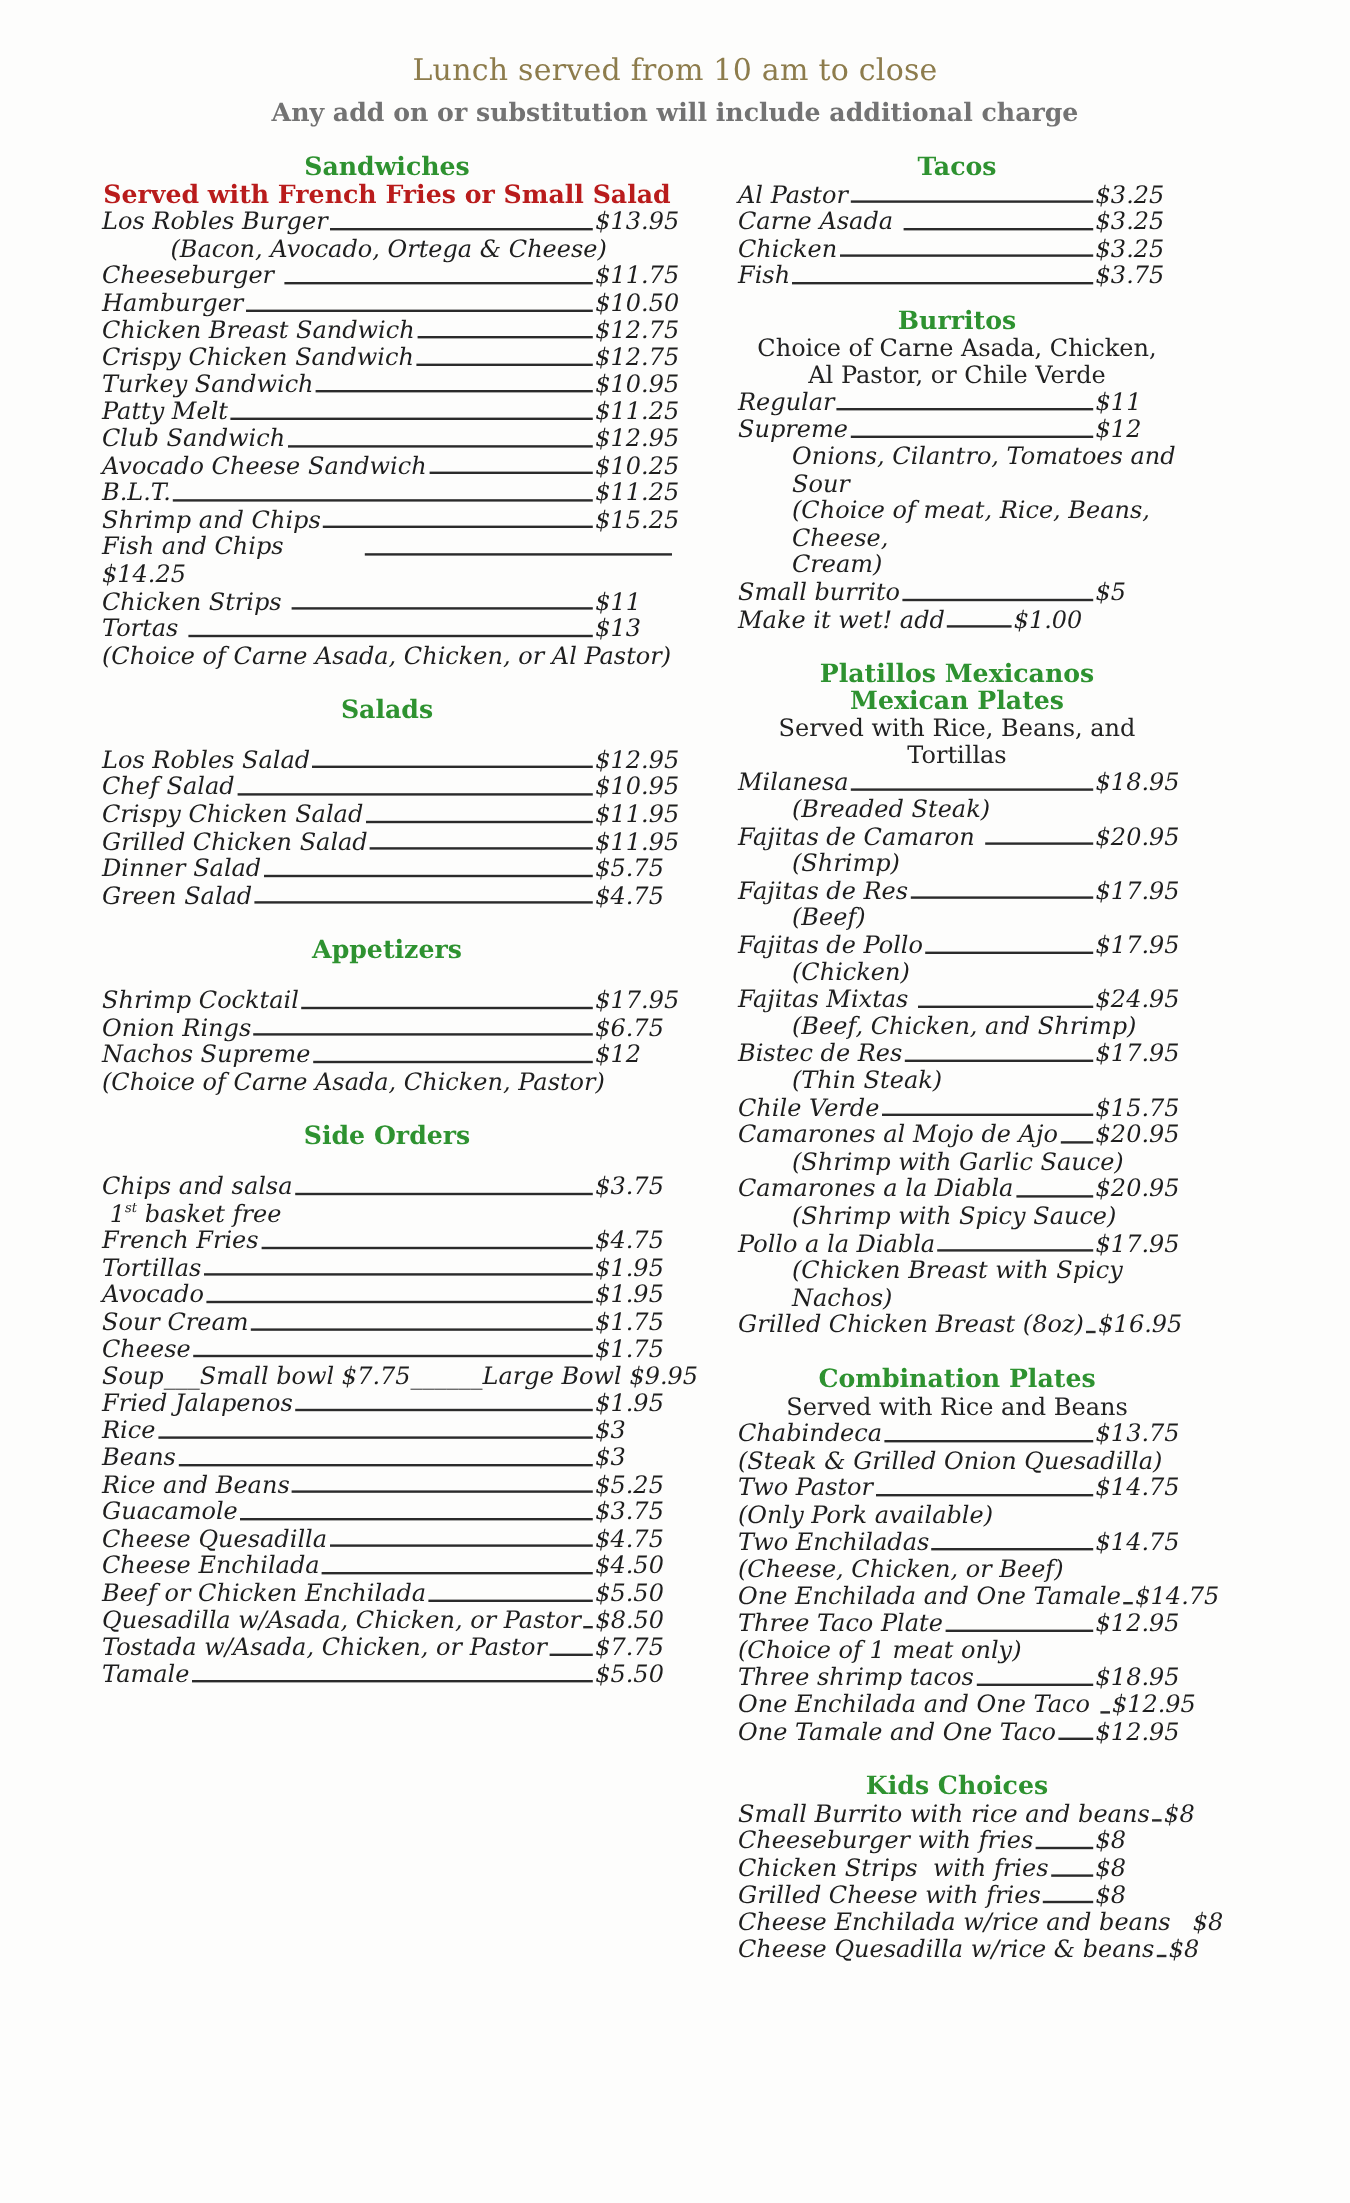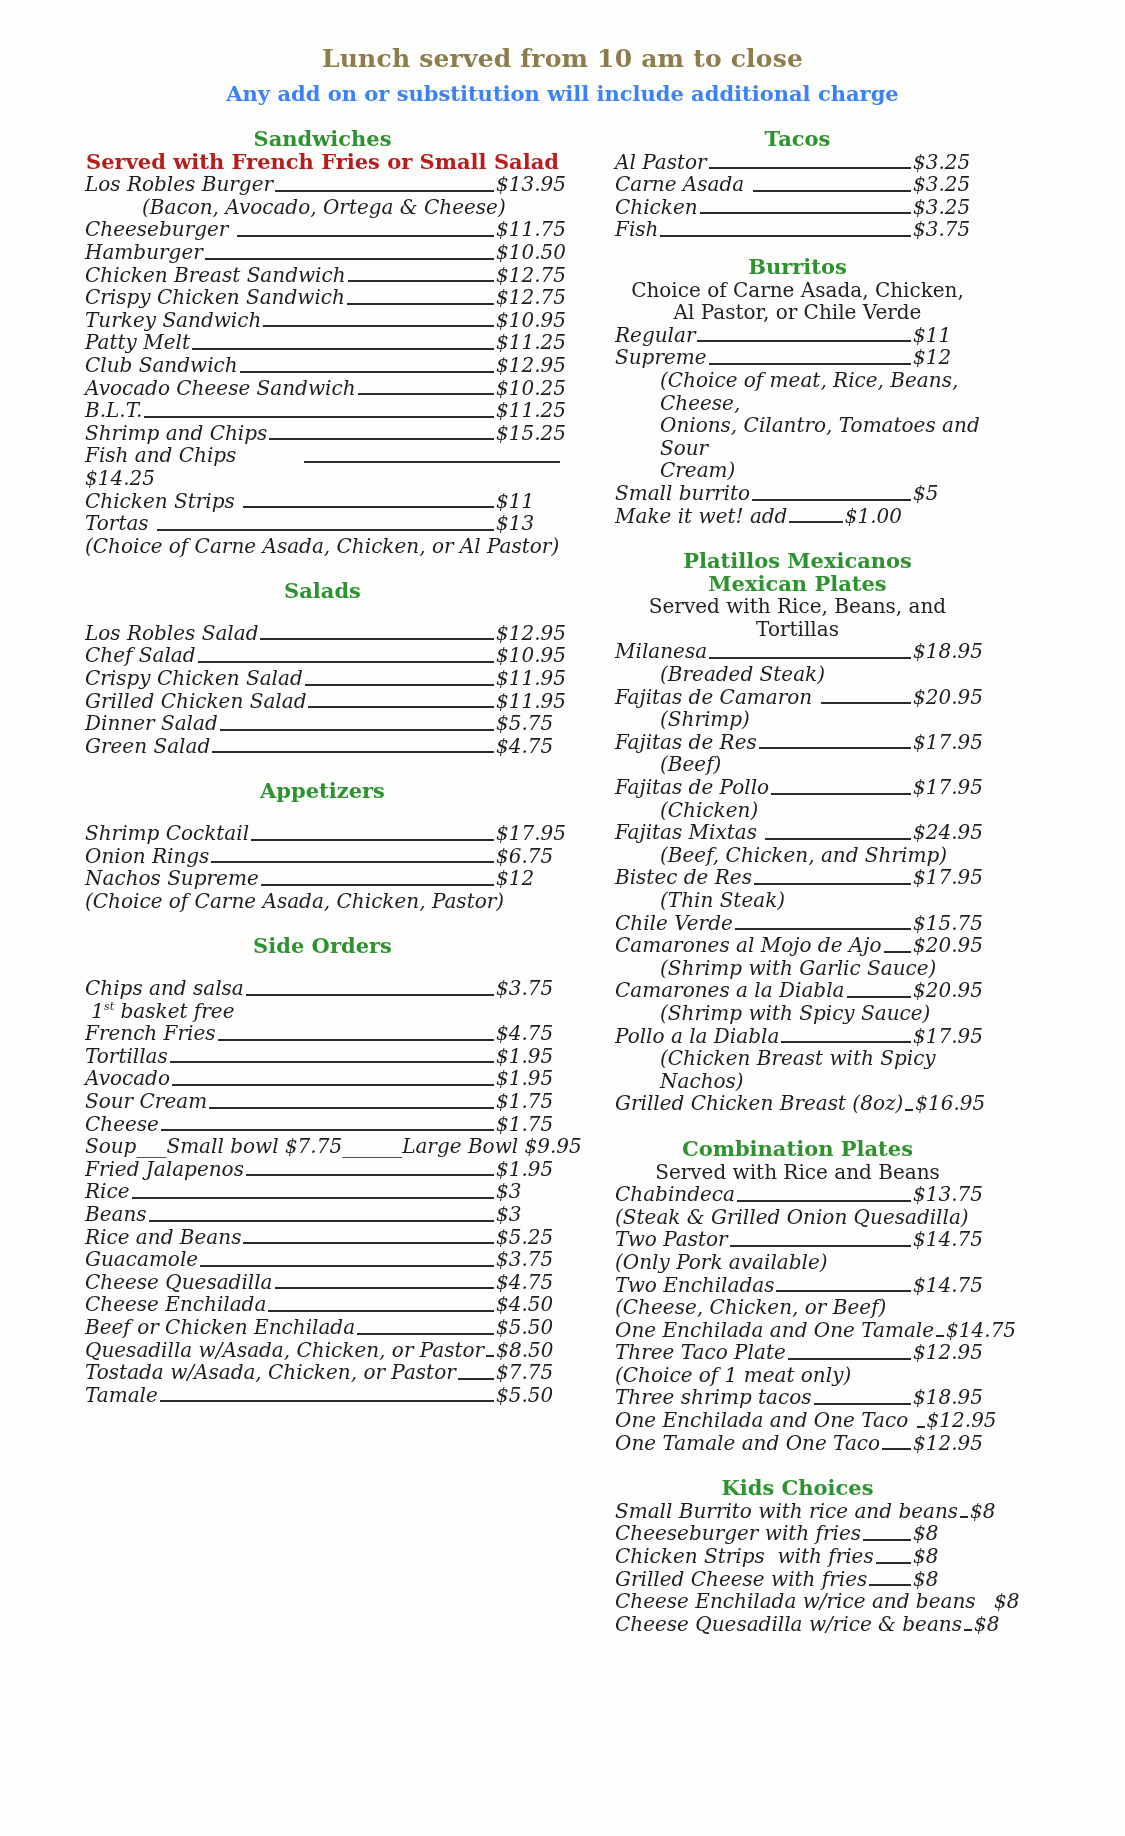--- a/index.html
+++ b/index.html
@@ -4,25 +4,25 @@
 <style>
   html,body{margin:0;padding:0;}
   body{
     width:1125px;height:1836px;overflow:hidden;
     background:#fdfdfc;
     font-family:"DejaVu Serif","Liberation Serif",serif;
     color:#1e1e1e;
   }
   .page{padding-top:44px;}
   .main-title{
-    text-align:center;font-size:25px;font-weight:bold;
+    text-align:center;font-size:25px;font-weight:normal;
     color:#8d7c4c;margin:0 0 8px 0;letter-spacing:.2px;
   }
   .sub-title{
-    text-align:center;font-size:21px;font-weight:bold;color:#3b82f6;
+    text-align:center;font-size:21px;font-weight:bold;color:#737373;
   }
   .columns{
     display:flex;align-items:flex-start;
     padding-left:85px;margin-top:22px;gap:55px;
   }
   .col{flex:none;}
   .col-left{width:475px;}
   .col-right{width:365px;}
   .section{margin-top:0;}
   .section + .section{margin-top:23px;}
@@ -154,22 +154,22 @@
           <div class="row"><span class="iname">Fish</span><span class="leader"></span><span class="price">$3.75</span></div>
         </div>
         <div class="section flush">
           <div class="sec-head">
             <div class="sec-title">Burritos</div>
             <div class="intro-line">Choice of Carne Asada, Chicken,</div>
             <div class="intro-line">Al Pastor, or Chile Verde</div>
           </div>
           <div class="row"><span class="iname">Regular</span><span class="leader"></span><span class="price">$11</span></div>
           <div class="row"><span class="iname">Supreme</span><span class="leader"></span><span class="price">$12</span></div>
+          <div class="note indent">Onions, Cilantro, Tomatoes and Sour</div>
           <div class="note indent">(Choice of meat, Rice, Beans, Cheese,</div>
-          <div class="note indent">Onions, Cilantro, Tomatoes and Sour</div>
           <div class="note indent">Cream)</div>
           <div class="row"><span class="iname">Small burrito</span><span class="leader"></span><span class="price">$5</span></div>
           <div class="row short"><span class="iname">Make it wet! add</span><span class="leader"></span><span class="price">$1.00</span></div>
         </div>
         <div class="section">
           <div class="sec-head">
             <div class="sec-title">Platillos Mexicanos</div>
             <div class="sec-title">Mexican Plates</div>
             <div class="intro-line">Served with Rice, Beans, and Tortillas</div>
           </div>

